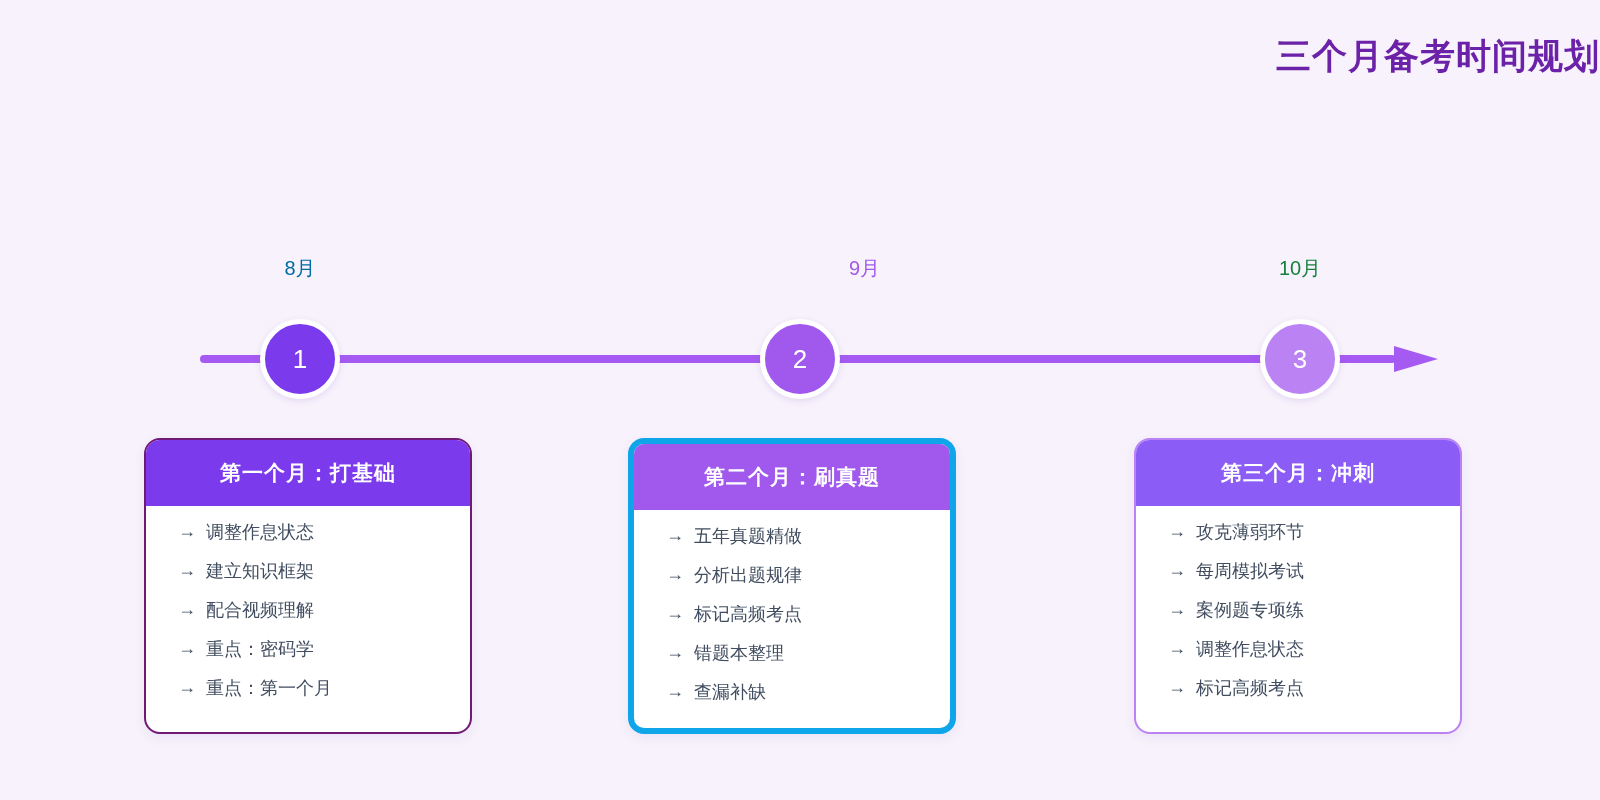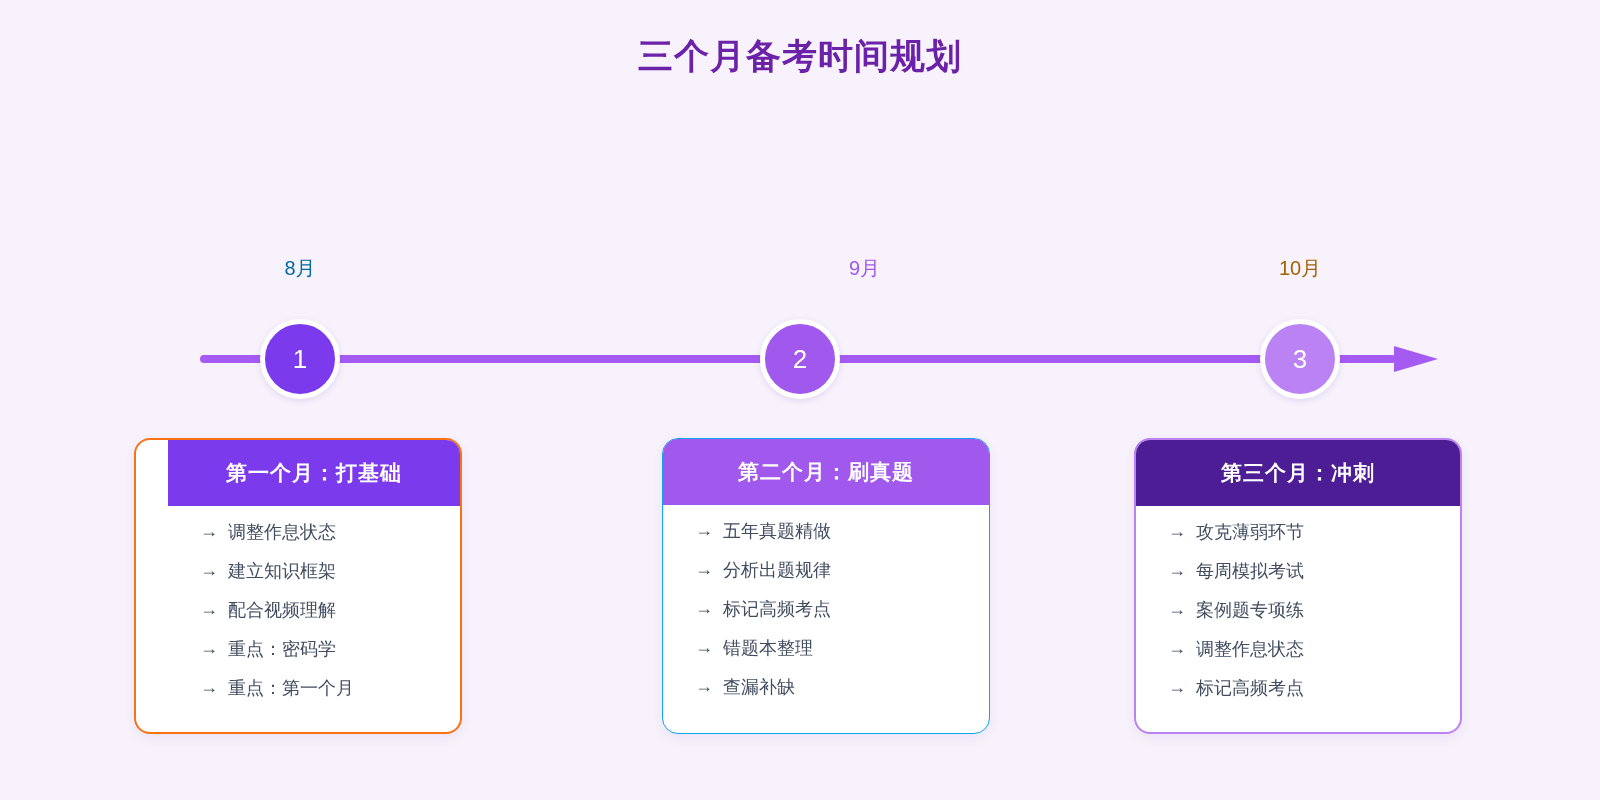--- a/index.html
+++ b/index.html
@@ -7,32 +7,32 @@
     width:1600px;height:800px;
     background:#f7f2fb;
     font-family:"Liberation Sans","DejaVu Sans",sans-serif;
     position:relative;overflow:hidden;
   }
   .stage{position:absolute;inset:0;}
 
   
   .title{
     position:absolute;top:33px;left:0;width:1600px;
-    text-align:center;font-size:35px;font-weight:bold;
+    text-align:right;font-size:35px;font-weight:bold;
     color:#6b21a8;letter-spacing:1px;
   }
 
   
   .month{
     position:absolute;top:255px;width:160px;
     text-align:center;font-size:20px;font-weight:500;
   }
   .month.m1{left:220px;color:#0369a1;}
   .month.m2{left:720px;color:#a158ec;text-align:right;}
-  .month.m3{left:1220px;color:#a16207;}
+  .month.m3{left:1220px;color:#15803d;}
 
   
   .tl-line{
     position:absolute;left:200px;top:355px;
     width:1196px;height:8px;border-radius:4px;
     background:#a55bf2;
   }
   .tl-arrow{
     position:absolute;left:1394px;top:346px;
     width:0;height:0;
@@ -57,33 +57,33 @@
   
   .card{
     position:absolute;top:438px;
     width:328px;height:296px;
     box-sizing:border-box;
     background:#ffffff;
     border-radius:16px;
     overflow:hidden;
     box-shadow:0 4px 12px rgba(120,60,200,0.08);
   }
-  .card.c1{left:134px;border:2px solid #f97316;padding-left:32px;}
-  .card.c2{left:662px;border:1px solid #0ea5e9;}
+  .card.c1{left:144px;border:2px solid #701a75;}
+  .card.c2{left:628px;border:6px solid #0ea5e9;}
   .card.c3{left:1134px;border:2px solid #bb82f4;}
 
   .card-header{
     height:66px;
     display:flex;align-items:center;justify-content:center;
     color:#ffffff;font-size:21px;font-weight:bold;
     letter-spacing:1px;
   }
   .c1 .card-header{background:#7c3aed;}
   .c2 .card-header{background:#a158ec;}
-  .c3 .card-header{background:#4c1d95;}
+  .c3 .card-header{background:#8b5cf6;}
 
   .card-body{
     padding:6px 0 0 32px;
   }
   .card-item{
     height:39px;
     display:flex;align-items:center;
     font-size:18px;color:#414d60;
   }
   .arrow-glyph{

